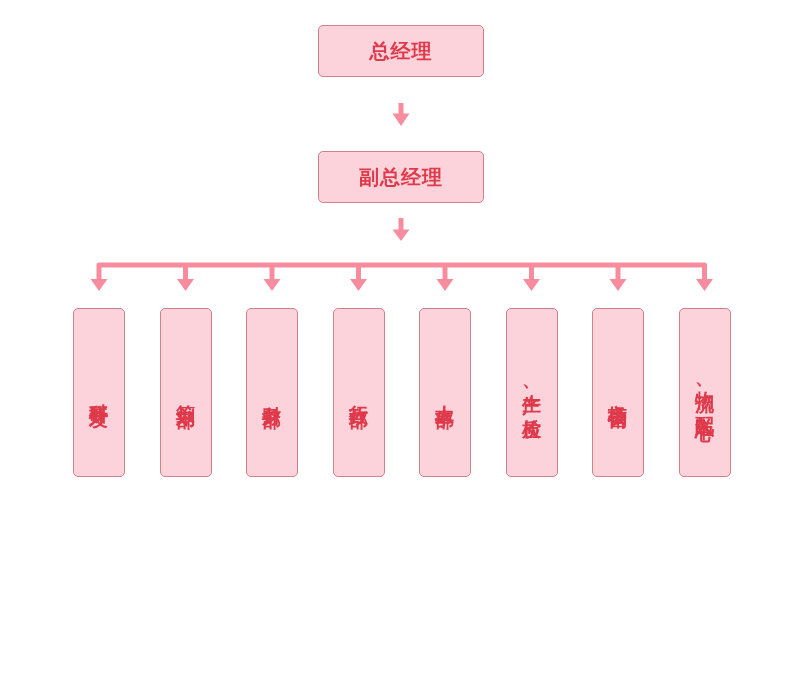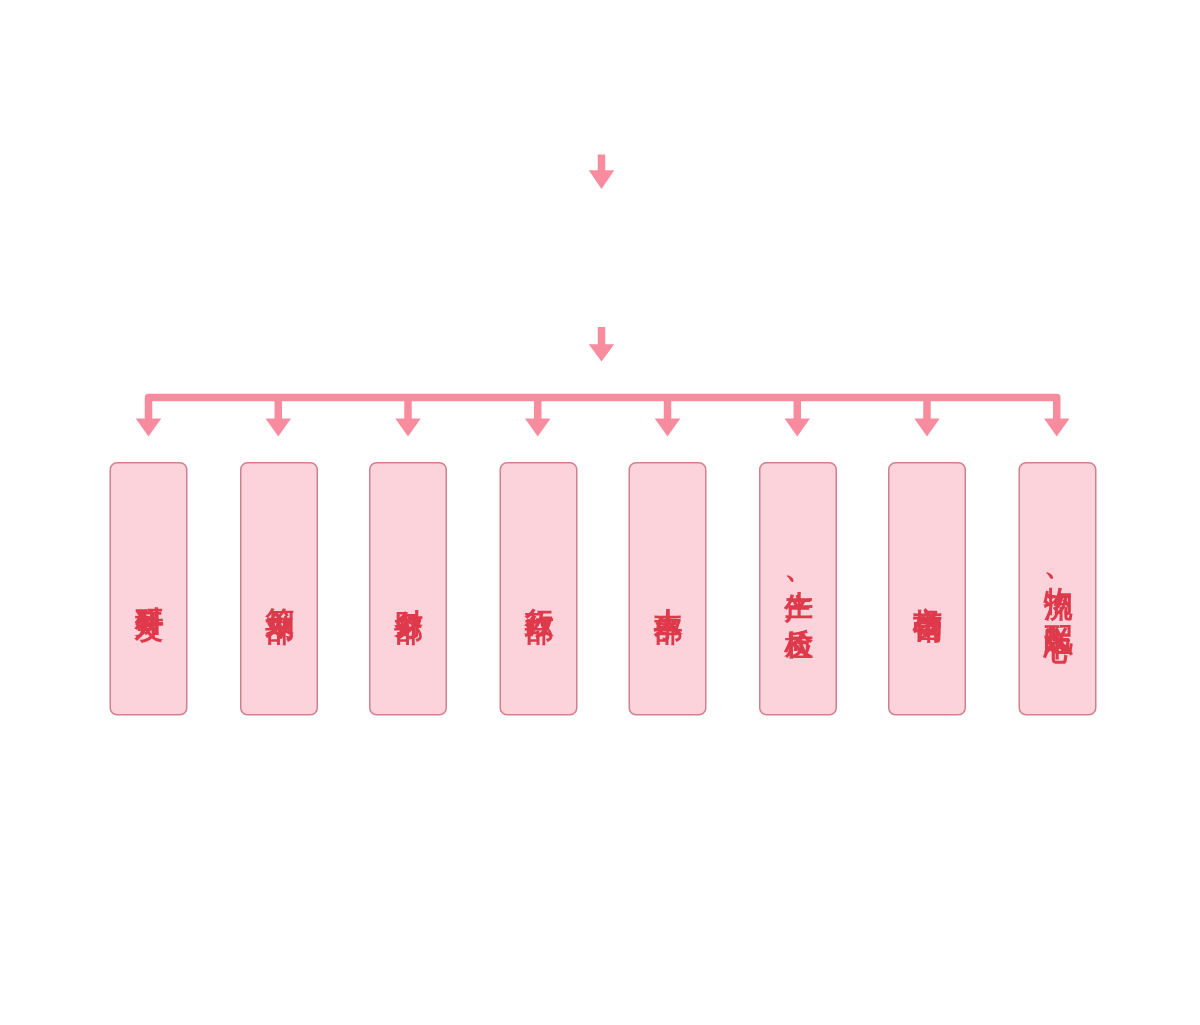--- a/index.html
+++ b/index.html
@@ -98,21 +98,27 @@
         <polygon points="263.5,279 280.5,279 272,291"></polygon>
         <polygon points="350,279 367,279 358.5,291"></polygon>
         <polygon points="436.5,279 453.5,279 445,291"></polygon>
         <polygon points="523,279 540,279 531.5,291"></polygon>
         <polygon points="609.5,279 626.5,279 618,291"></polygon>
         <polygon points="696,279 713,279 704.5,291"></polygon>
       </g>
     </g>
   </svg>
 
+  <div class="node node-header node-root">
+    <span>总经理</span>
+  </div>
 
+  <div class="node node-header node-deputy">
+    <span>副总经理</span>
+  </div>
 
   <div class="node node-dept dept-0">
     <span class="vtext">科研开发</span>
   </div>
   <div class="node node-dept dept-1">
     <span class="vtext">策划部</span>
   </div>
   <div class="node node-dept dept-2">
     <span class="vtext">财务部</span>
   </div>

